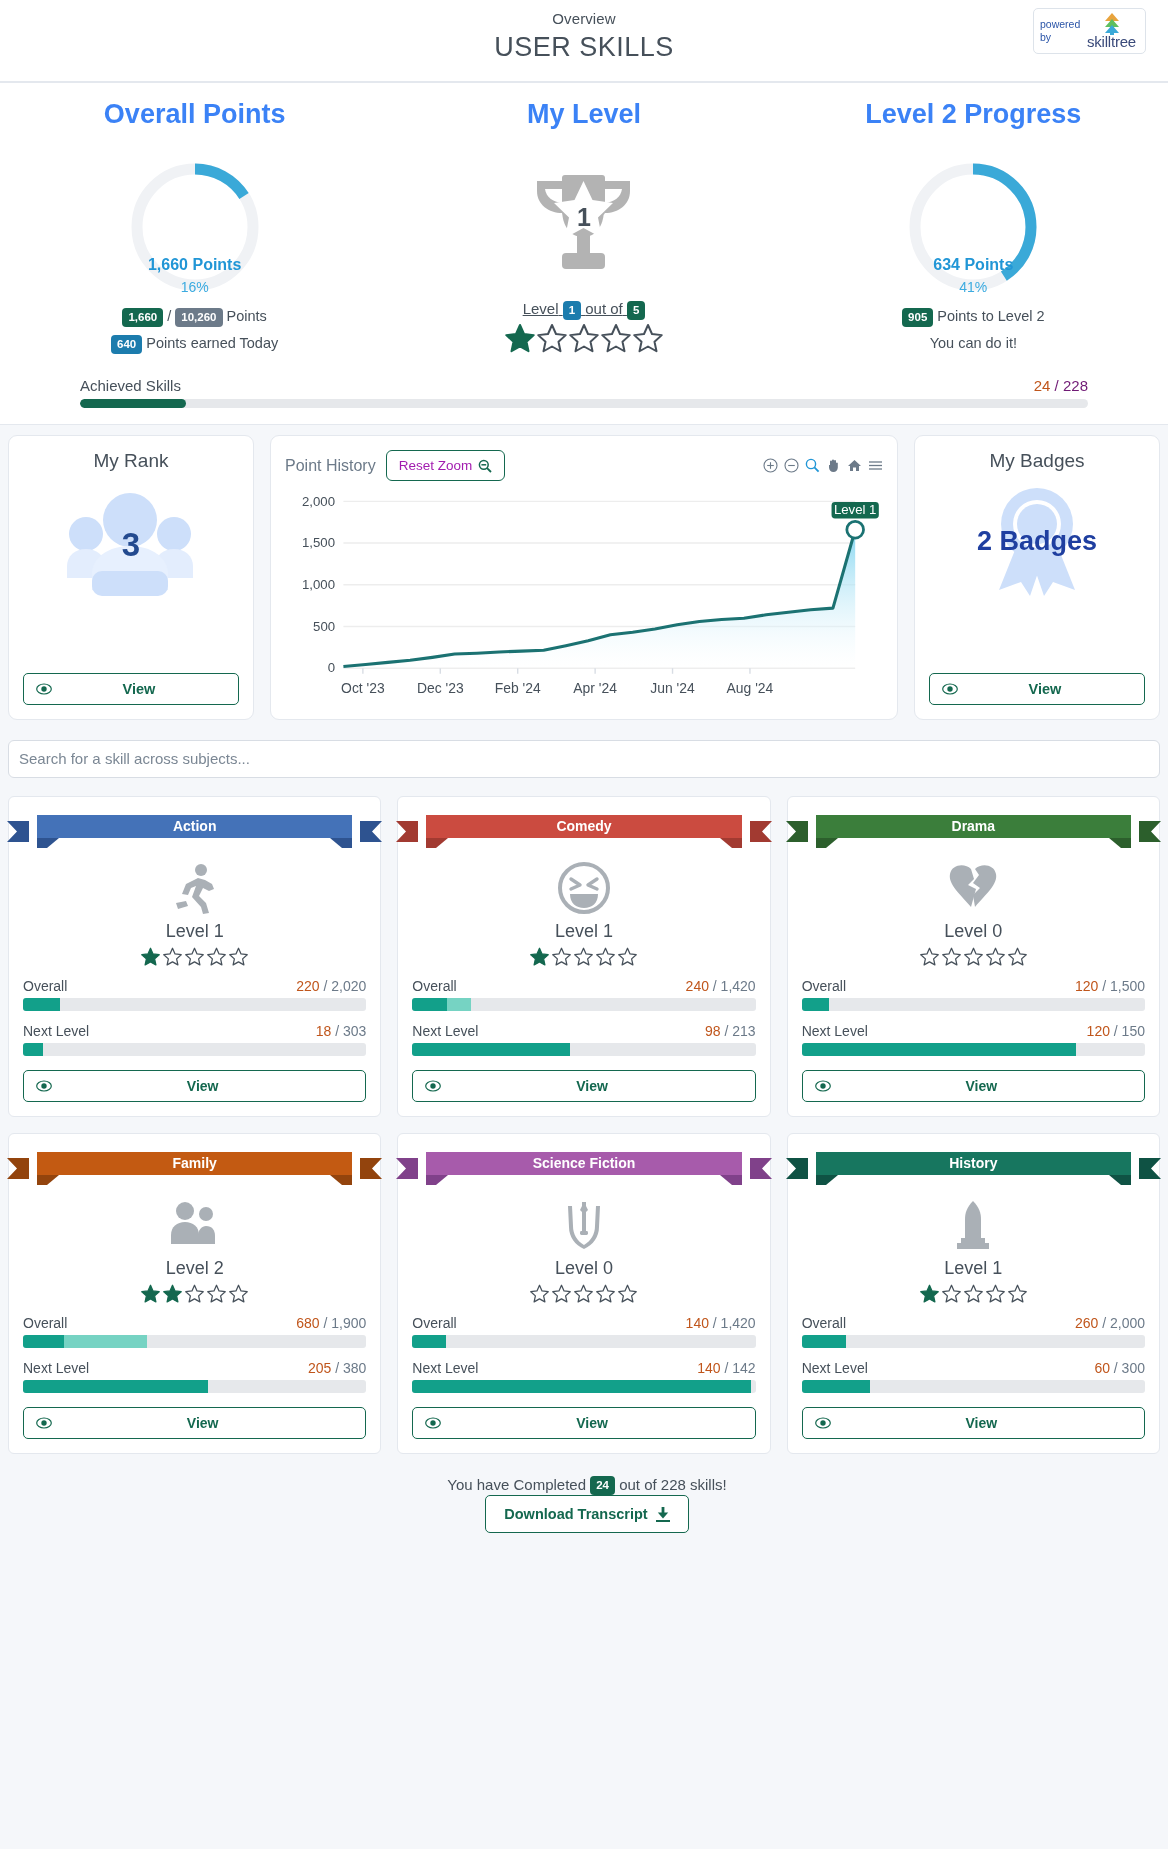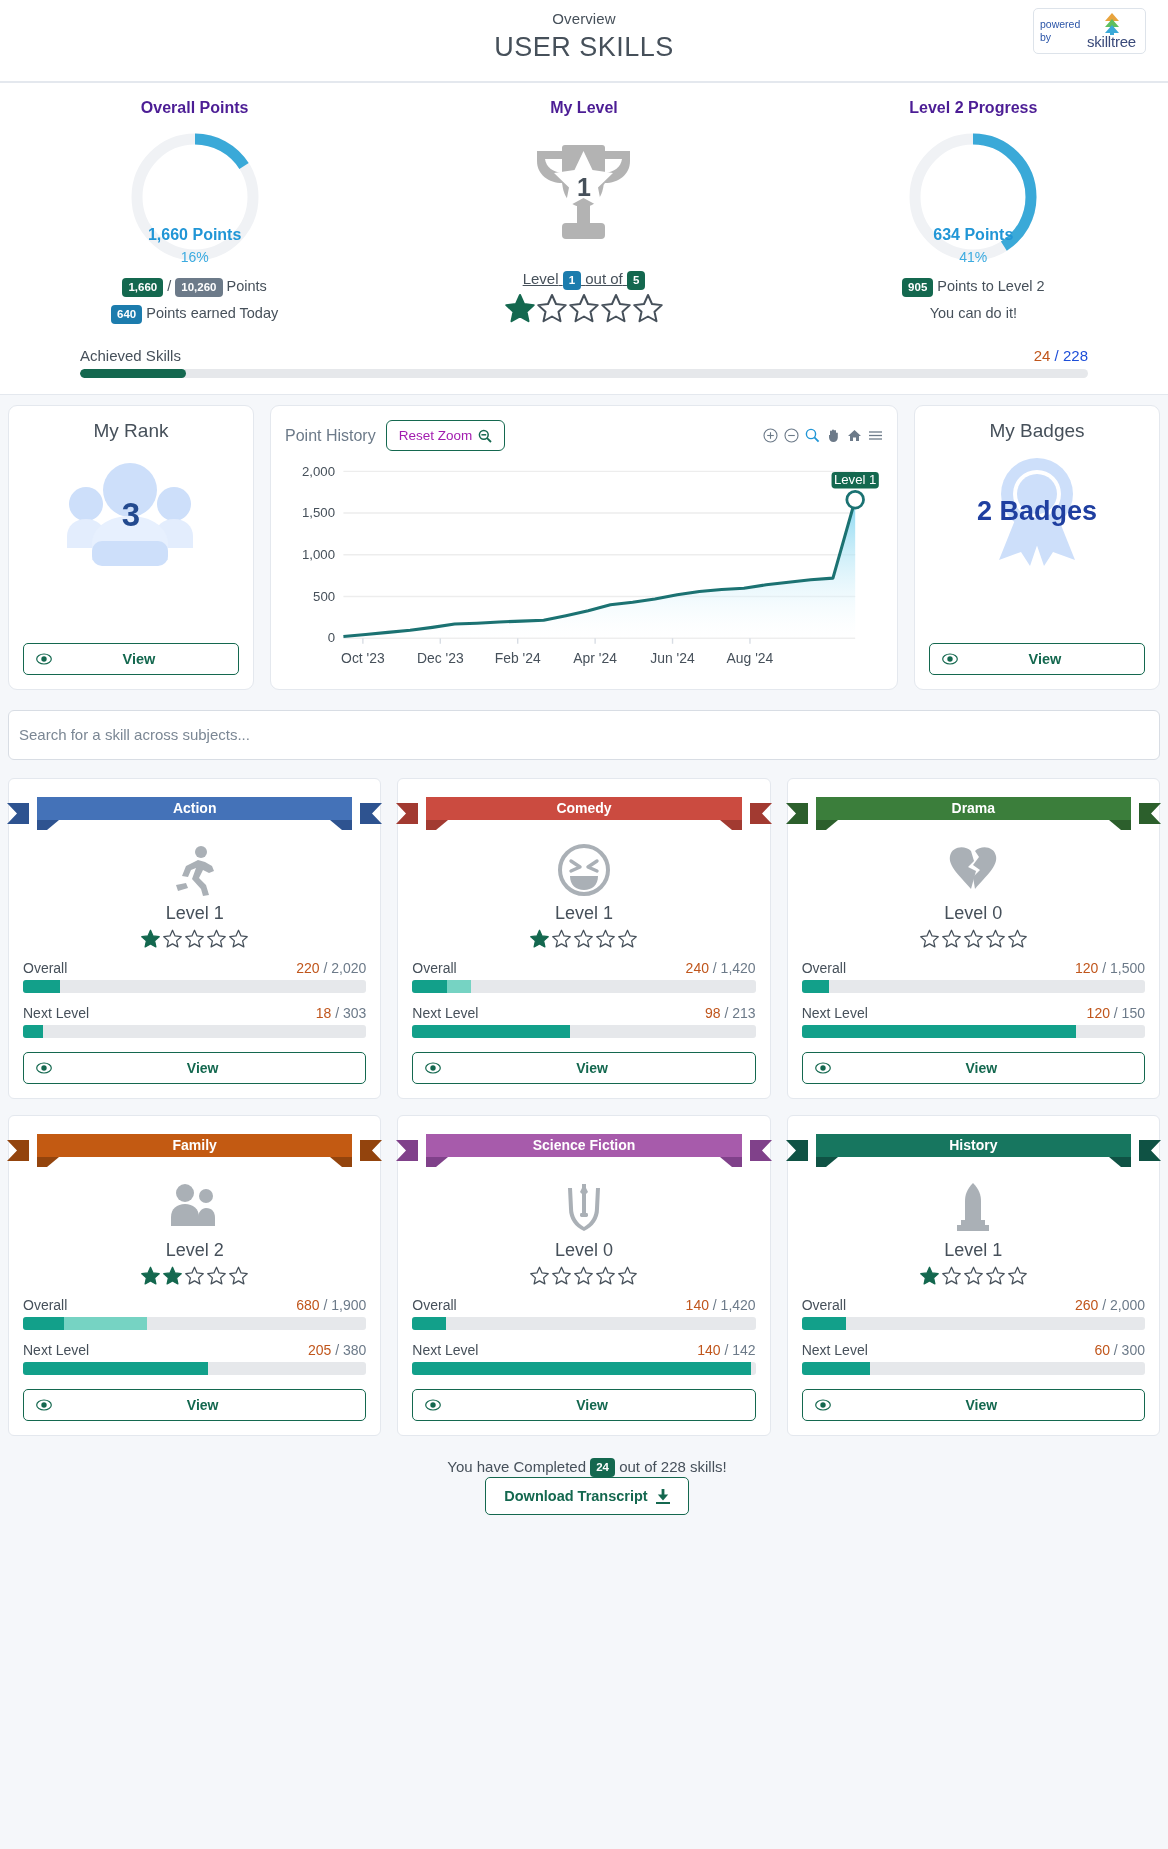--- a/index.html
+++ b/index.html
@@ -78,24 +78,24 @@
   .stats-row {
     display: flex;
     justify-content: space-around;
     align-items: flex-start;
   }
   .stat-col {
     width: 33.33%;
     text-align: center;
   }
   .stat-title {
-    font-size: 16px;
+    font-size: 27px;
     font-weight: 700;
-    color: #4c1d95;
-    margin-bottom: 12px;
+    color: #3b82f6;
+    margin-bottom: 29px;
   }
 
   
   .donut-wrap { position: relative; width: 136px; height: 136px; margin: 0 auto 10px auto; }
   .donut-center {
     position: absolute; inset: 0;
     display: flex; flex-direction: column; align-items: center; justify-content: flex-end;
   }
   .donut-main { font-size: 16px; font-weight: 700; color: #2196d6; }
   .donut-pct { font-size: 14px; color: #3cabe0; margin-top: 5px; }
@@ -127,21 +127,21 @@
   
   .achieved {
     margin: 22px 80px 8px 80px;
   }
   .achieved-row {
     display: flex; justify-content: space-between; align-items: baseline;
     font-size: 15px; margin-bottom: 5px;
   }
   .achieved-label { color: #46505a; }
   .achieved-val { color: #c0561c; font-weight: 400; }
-  .achieved-val .den { color: #1d4ed8; }
+  .achieved-val .den { color: #701a75; }
   .bar-track { height: 9px; background: #e6e8eb; border-radius: 5px; overflow: hidden; }
   .bar-fill { height: 100%; background: #14684f; border-radius: 5px; }
 
   
   .mid-row { display: flex; align-items: stretch; padding: 0 0 0 0; }
   .mid-card {
     background: #fff;
     border: 1px solid #e4e8ee;
     border-radius: 9px;
     margin: 10px 8px;
@@ -200,21 +200,21 @@
   .y-label { font-size: 9.5px; fill: #46505a; }
   .x-label { font-size: 10px; fill: #46505a; }
   .tip-box { font-size: 9.5px; fill: #fff; }
 
   
   .search-box {
     background: #fff;
     border: 1px solid #d8dde4;
     border-radius: 6px;
     margin: 10px 8px;
-    height: 50px;
+    height: 38px;
     display: flex; align-items: center;
     padding: 0 10px;
   }
   .search-box input {
     border: none; outline: none; width: 100%;
     font-size: 15px; color: #46505a;
     font-family: "Liberation Sans", sans-serif;
     background: transparent;
   }
   .search-box input::placeholder { color: #7b8794; }

